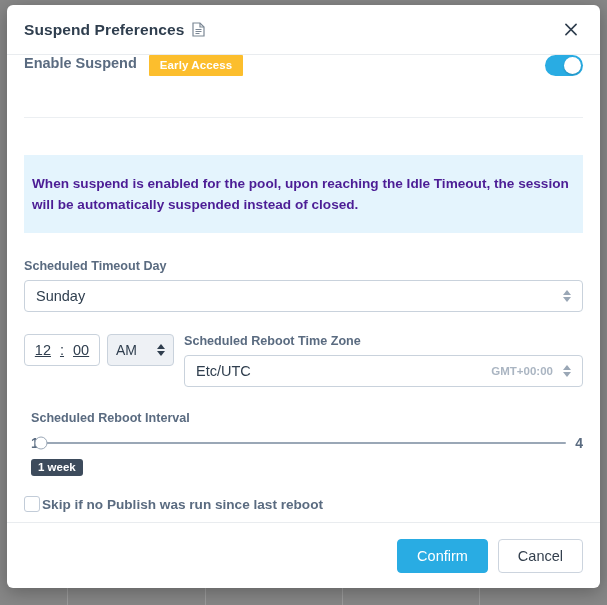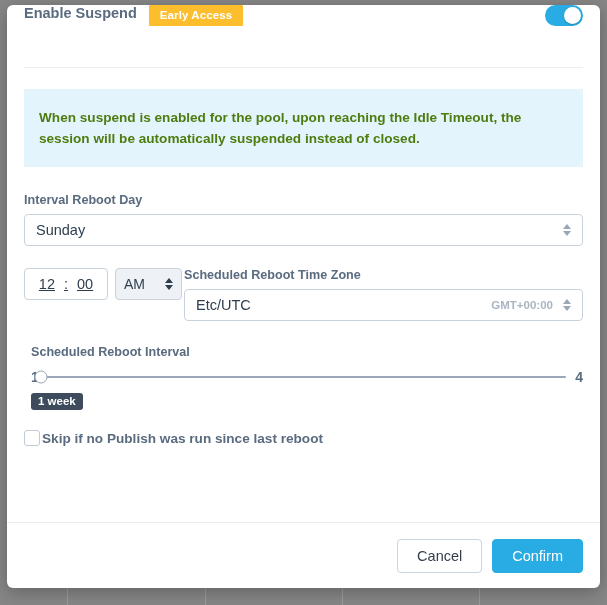--- a/index.html
+++ b/index.html
@@ -132,24 +132,24 @@
     right: 2px;
     width: 17px;
     height: 17px;
     border-radius: 50%;
     background: #ffffff;
     box-shadow: 0 1px 2px rgba(0,0,0,0.2);
   }
 
   
   .info-banner {
-    margin-top: 21px;
+    margin-top: 37px;
     background: #e4f4fd;
-    padding: 18px 15px;
-    color: #4d7c0f;
+    padding: 18px 8px;
+    color: #4c1d95;
     font-size: 13.6px;
     line-height: 1.55;
     font-weight: bold;
     box-sizing: border-box;
   }
 
   .field-label {
     font-size: 12.6px;
     color: #5a6b80;
     font-weight: bold;
@@ -203,21 +203,21 @@
   
   .time-row {
     display: flex;
     margin-top: 22px;
   }
   .time-col-left { width: 160px; flex: 0 0 160px; }
   .time-col-right { flex: 1 1 auto; }
 
   .time-controls { display: flex; align-items: center; }
   .time-input {
-    width: 84px;
+    width: 76px;
     height: 32px;
     border: 1px solid #c9d2dc;
     border-radius: 4px;
     background: #ffffff;
     display: flex;
     align-items: center;
     justify-content: center;
     font-size: 14.5px;
     color: #2f3e4e;
     box-sizing: border-box;
@@ -376,35 +376,51 @@
 <div class="page-table-cols">
   <div class="col" style="width:67px;border-left:none;"></div>
   <div class="col" style="width:138px;"></div>
   <div class="col" style="width:137px;"></div>
   <div class="col" style="width:137px;"></div>
   <div class="col" style="width:128px;"></div>
 </div>
 
 <div class="modal">
 
+  <div class="modal-header">
+    <span class="modal-title">Suspend Preferences</span>
+    <span class="title-doc-icon">
+      <svg width="13" height="15" viewBox="0 0 13 15" fill="none" xmlns="http://www.w3.org/2000/svg">
+        <path d="M1 1h7l4 4v9H1z" stroke="currentColor" stroke-width="1.2" fill="none"></path>
+        <path d="M8 1v4h4" stroke="currentColor" stroke-width="1.2" fill="none"></path>
+        <path d="M3.5 7.5h6M3.5 9.5h6M3.5 11.5h4" stroke="currentColor" stroke-width="1"></path>
+      </svg>
+    </span>
+    <span class="header-spacer"></span>
+    <button class="close-btn">
+      <svg width="13" height="13" viewBox="0 0 13 13" xmlns="http://www.w3.org/2000/svg">
+        <path d="M1 1 L12 12 M12 1 L1 12" stroke="currentColor" stroke-width="1.7" stroke-linecap="round"></path>
+      </svg>
+    </button>
+  </div>
 
   <div class="modal-body">
 
     <div class="enable-row">
       <span class="enable-label">Enable Suspend</span>
       <span class="badge">Early Access</span>
       <div class="toggle">
         <div class="knob"></div>
       </div>
     </div>
 
     <div class="info-banner">When suspend is enabled for the pool, upon reaching the Idle Timeout, the session will be automatically suspended instead of closed.</div>
 
     <div class="group-day">
-      <span class="field-label">Interval Reboot Day</span>
+      <span class="field-label">Scheduled Timeout Day</span>
       <div class="select-box">
         <span class="select-value">Sunday</span>
         <span class="spin-arrows">
           <span class="up"></span>
             <span class="dn"></span>
         </span>
       </div>
     </div>
 
     <div class="time-row">
@@ -452,17 +468,17 @@
     </div>
 
     <div class="checkbox-row">
       <span class="checkbox"></span>
       <span class="checkbox-label">Skip if no Publish was run since last reboot</span>
     </div>
 
   </div>
 
   <div class="modal-footer">
+    <button class="btn btn-confirm">Confirm</button>
     <button class="btn btn-cancel">Cancel</button>
-    <button class="btn btn-confirm">Confirm</button>
   </div>
 
 </div>
 
 </body></html>

